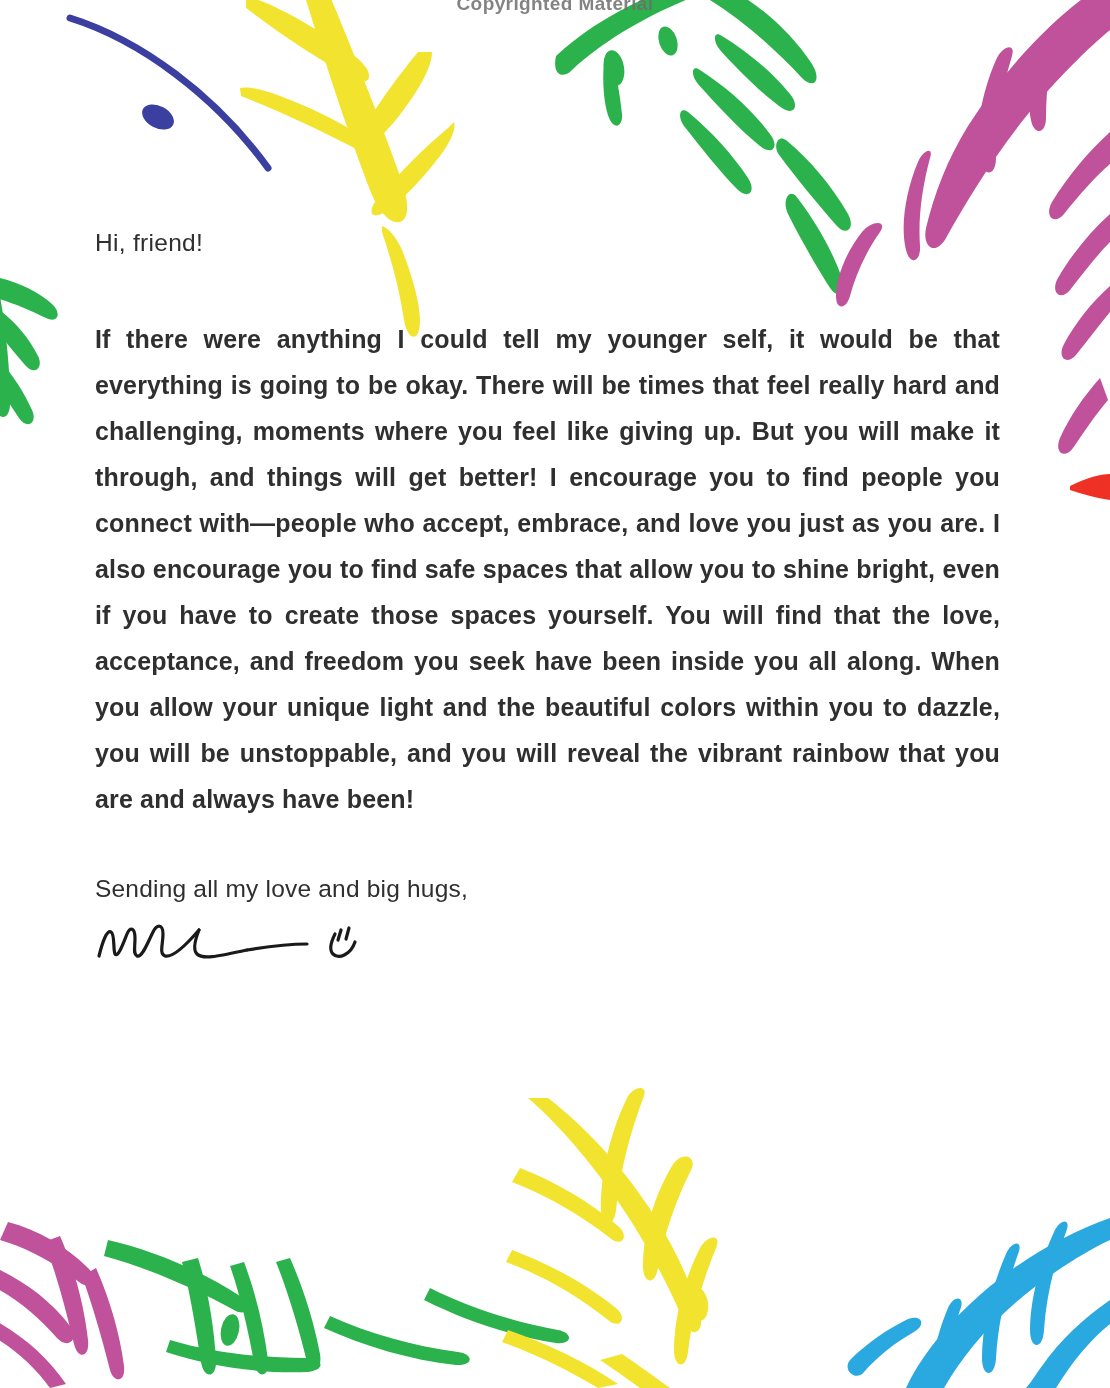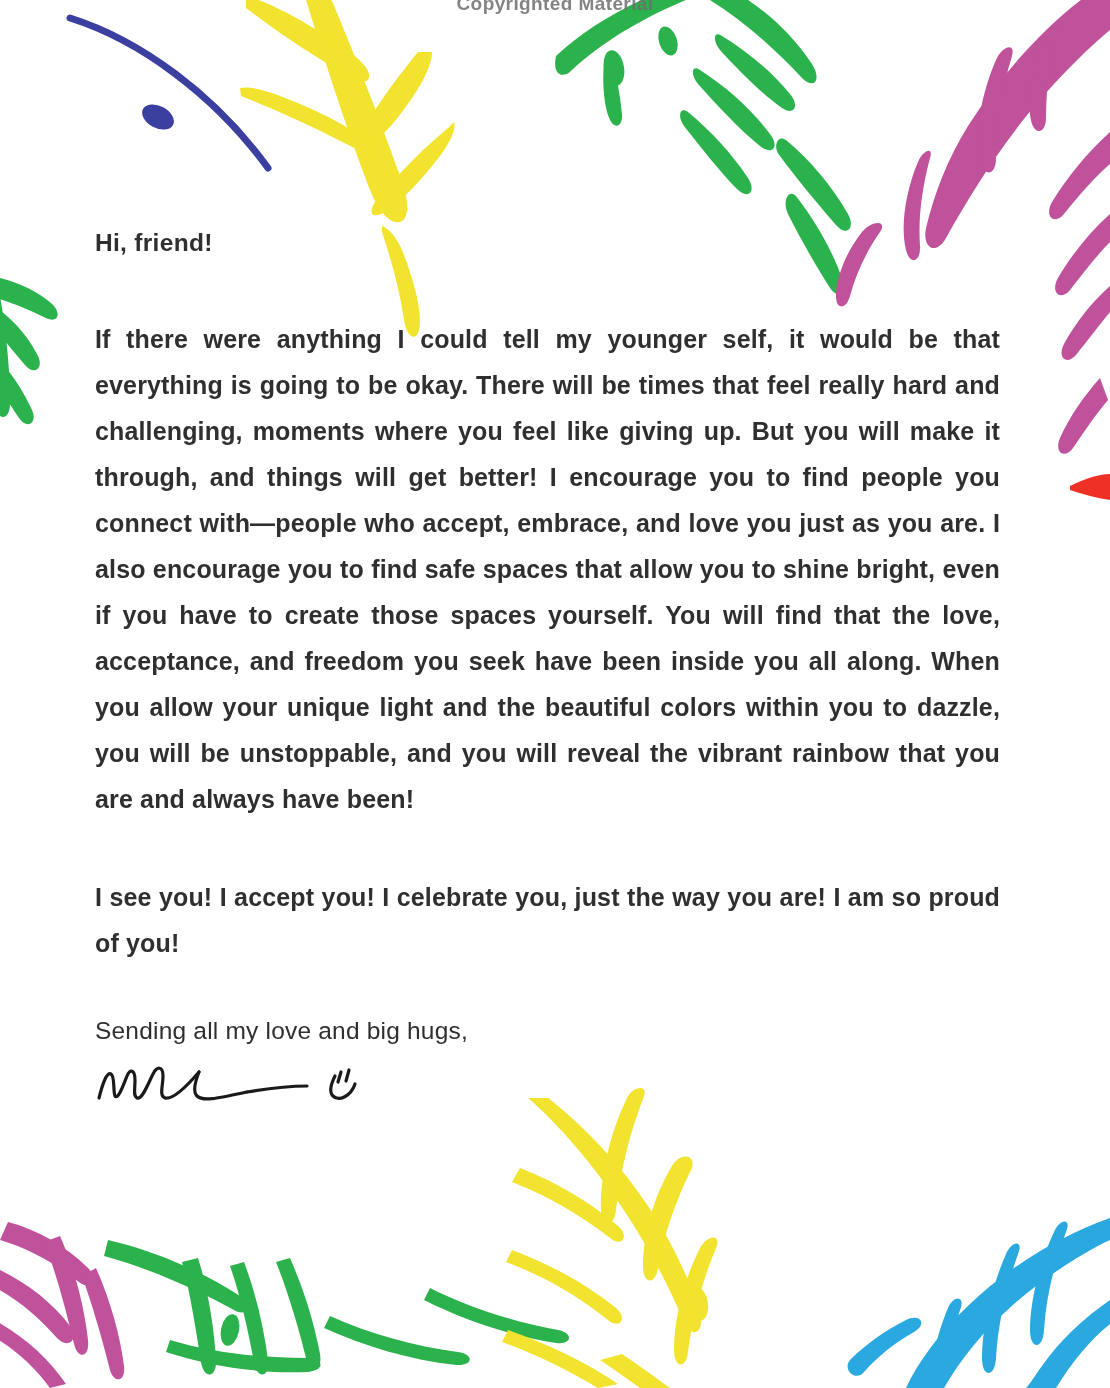--- a/index.html
+++ b/index.html
@@ -49,21 +49,20 @@
     left: 95px;
     top: 228px;
     width: 905px;
   }
   .greeting {
     font-size: 24.5px;
     line-height: 1.25;
     letter-spacing: 0.3px;
     color: #2f2f2f;
     margin: 0 0 57px 0;
-    font-weight: bold;
   }
   .para {
     font-size: 25px;
     line-height: 46px;
     letter-spacing: 0.15px;
     color: #2f2f2f;
     text-align: justify;
     margin: 0 0 52px 0;
     font-weight: bold;
   }
@@ -182,21 +181,20 @@
   </svg>
 </div>
 
 <div class="copyright-strip">
   <span class="band">Copyrighted Material</span>
 </div>
 
 <div class="letter">
   <p class="greeting">Hi, friend!</p>
   <p class="para">If there were anything I could tell my younger self, it would be that everything is going to be okay. There will be times that feel really hard and challenging, moments where you feel like giving up. But you will make it through, and things will get better! I encourage you to find people you connect with—people who accept, embrace, and love you just as you are. I also encourage you to find safe spaces that allow you to shine bright, even if you have to create those spaces yourself. You will find that the love, acceptance, and freedom you seek have been inside you all along. When you allow your unique light and the beautiful colors within you to dazzle, you will be unstoppable, and you will reveal the vibrant rainbow that you are and always have been!</p>
-  <p class="para last-block">I see you! I accept you! I celebrate you, just the way you are! I am so proud of you!</p>
   <p class="closing">Sending all my love and big hugs,</p>
 
   <div class="signature">
     <svg width="300" height="72" viewBox="0 0 300 72" xmlns="http://www.w3.org/2000/svg">
       <g fill="none" stroke="#1a1a1a" stroke-width="3.2" stroke-linecap="round" stroke-linejoin="round">
         <path d="M4 46 C8 30 12 20 16 22 C20 24 18 40 20 44 C23 48 28 34 32 24 C35 16 40 18 40 28 C40 38 38 44 42 46 C47 48 52 34 58 22 C62 14 68 14 68 24 C68 34 64 44 70 46 C78 48 92 34 104 20"></path>
         <path d="M104 20 C100 30 98 40 102 44 C108 50 124 46 152 40"></path>
         <path d="M152 40 C176 36 196 34 212 34"></path>
         <path d="M240 24 C236 32 234 40 238 44 C244 50 256 44 260 32"></path>
         <path d="M246 20 L243 30 M254 18 L251 29"></path>

